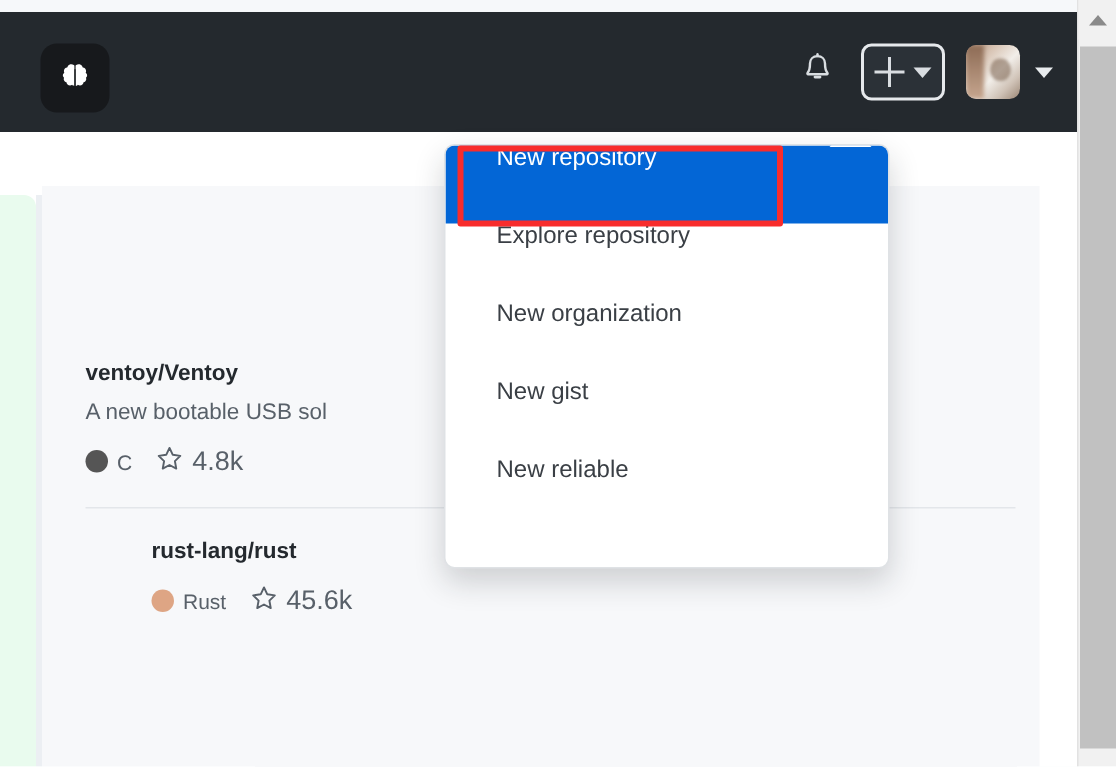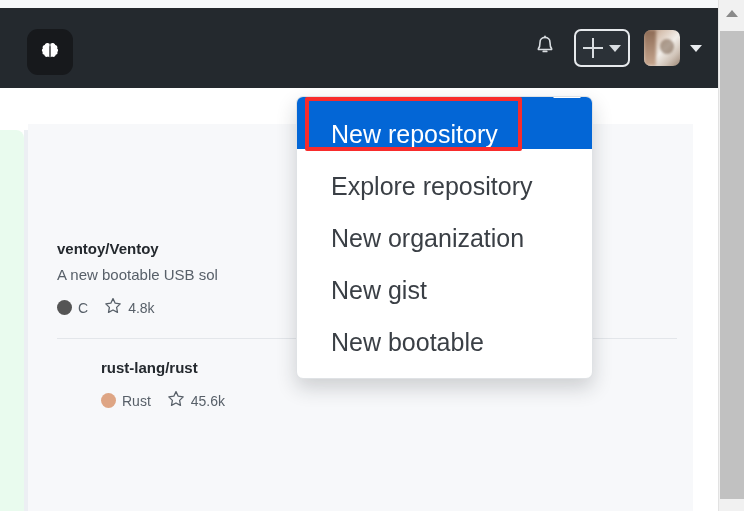--- a/index.html
+++ b/index.html
@@ -144,21 +144,21 @@
     color: #586069;
     white-space: nowrap;
   }
   .repo-meta {
     margin-top: 14px;
     display: flex; align-items: center; gap: 16px;
     font-size: 14px; color: #586069;
   }
   .meta-group { display: flex; align-items: center; gap: 6px; }
   .lang-dot { width: 15px; height: 15px; border-radius: 50%; display: inline-block; }
-  .star-count { font-size: 14px; color: #586069; }
+  .star-count { font-size: 18px; color: #586069; }
   .repo-divider {
     margin-top: 20px;
     height: 1px; background: #e3e6ea;
     width: 620px;
   }
   .repo-item.second { margin-top: 20px; margin-left: 44px; }
 
   
   .dropdown {
     position: absolute; left: 296px; top: 96px;
@@ -180,24 +180,24 @@
   }
   .dd-caret-shadow {
     position: absolute; left: 255px; top: -15px;
     width: 0; height: 0;
     border-left: 15px solid transparent;
     border-right: 15px solid transparent;
     border-bottom: 15px solid #d6dade;
     z-index: 41;
   }
   .dd-item {
-    display: flex; align-items: flex-end;
+    display: flex; align-items: flex-start;
     height: 52px;
     padding: 0 0 0 34px;
-    font-size: 25px;
+    font-size: 16px;
     color: #3a3f45;
     cursor: pointer;
     white-space: nowrap;
   }
   .dd-item.active {
     background: #0366d6;
     color: #ffffff;
   }
   .dd-item:first-child { margin-top: 1px; }
 
@@ -341,21 +341,21 @@
     <div class="dd-item">
       <span>Explore repository</span>
     </div>
     <div class="dd-item">
       <span>New organization</span>
     </div>
     <div class="dd-item">
       <span>New gist</span>
     </div>
     <div class="dd-item">
-      <span>New bootable</span>
+      <span>New reliable</span>
     </div>
   </div>
 
   <div class="annot-box"></div>
 
   <div class="scrollbar">
     <div class="sb-up">
       <span class="sb-arrow"></span>
     </div>
     <div class="sb-thumb"></div>

